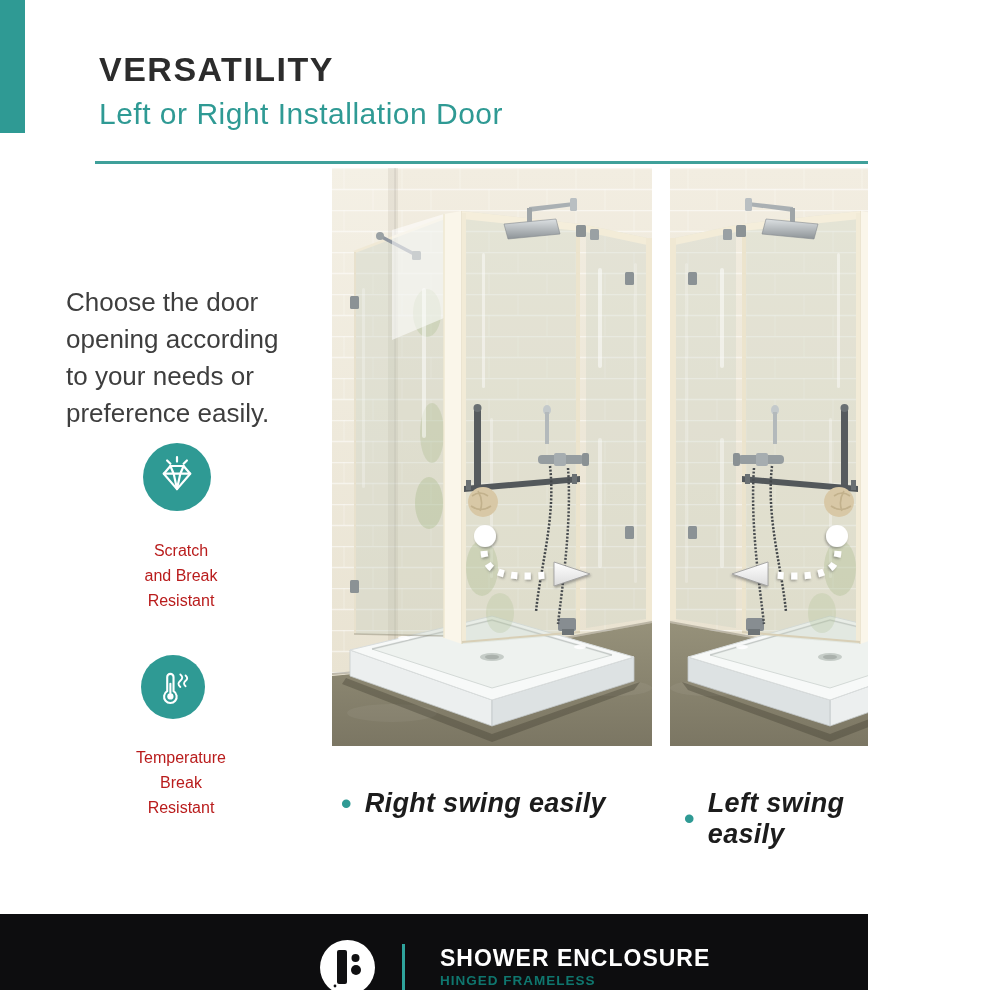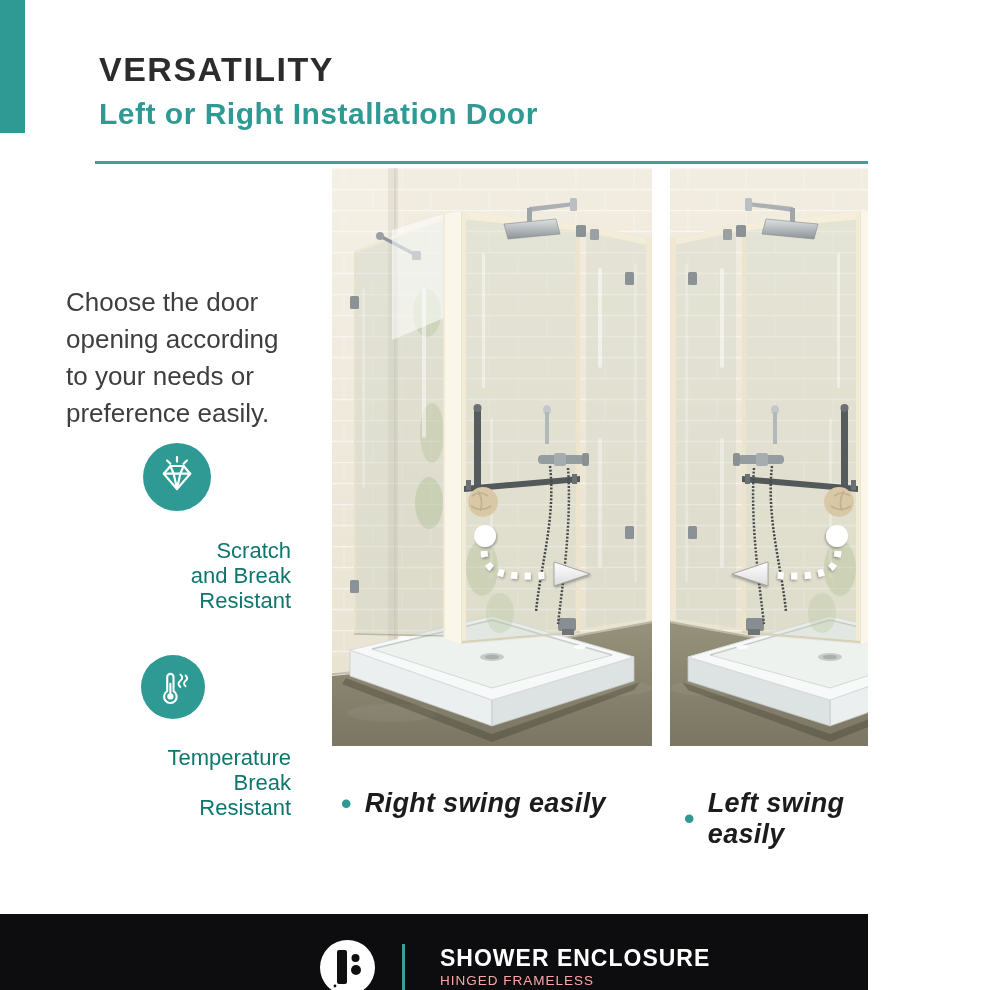--- a/index.html
+++ b/index.html
@@ -4,46 +4,46 @@
 <style>
   html,body{margin:0;padding:0;background:#ffffff;}
   .canvas{
     position:relative;width:868px;height:990px;background:#ffffff;overflow:hidden;
     font-family:"Liberation Sans", sans-serif;color:#2d2d2d;
   }
   .abs{position:absolute;}
   
   .accent-bar{left:0;top:0;width:25px;height:133px;background:#2f9a94;}
   .title{left:99px;top:50px;font-size:34px;font-weight:700;letter-spacing:1.5px;color:#2c2c2c;}
-  .subtitle{left:99px;top:97px;font-size:30px;font-weight:700;letter-spacing:.5px;color:#2f9a94;}
+  .subtitle{left:99px;top:97px;font-size:30px;font-weight:400;letter-spacing:.5px;color:#2f9a94;}
   .rule{left:95px;top:161px;width:895px;height:3px;background:#3fa09a;}
   
   .intro{left:66px;top:252px;width:260px;font-size:26px;line-height:37px;color:#3e3e3e;white-space:pre-line;margin-top:32px;}
   .feature-circle{border-radius:50%;background:#2f9a94;display:flex;align-items:center;justify-content:center;}
   .fc1{left:143px;top:443px;width:68px;height:68px;}
   .fc2{left:141px;top:655px;width:64px;height:64px;}
-  .feature-label{width:220px;text-align:right;font-size:22px;line-height:25px;color:#0f766e;white-space:pre-line;}
+  .feature-label{width:220px;text-align:center;font-size:16px;line-height:25px;color:#b91c1c;white-space:pre-line;}
   .fl1{left:71px;top:538px;}
   .fl2{left:71px;top:745px;}
   
   .panel{margin:0;padding:0;}
   .panel svg.photo{display:block;width:320px;height:578px;}
   .panel-left{left:332px;top:168px;}
   .panel-right{left:670px;top:168px;}
   .mirrored svg.photo{transform:scaleX(-1);}
   .caption{display:flex;align-items:center;font-size:27px;font-style:italic;font-weight:700;color:#1c1c1c;letter-spacing:.3px;}
   .cap-left{left:341px;top:788px;}
   .cap-right{left:684px;top:788px;}
   .caption .bullet{color:#2f9a94;font-style:normal;font-size:30px;margin-right:13px;line-height:1;}
   
   .footer{left:0;top:882px;width:990px;height:108px;background:#0d0d0f;margin-top:32px;}
   .logo{left:320px;top:908px;width:55px;height:55px;}
   .v-sep{left:402px;top:912px;width:3px;height:46px;background:#2fa39c;}
   .footer-title{left:440px;top:913px;font-size:23px;font-weight:800;letter-spacing:1px;color:#ffffff;}
-  .footer-subtitle{left:440px;top:941px;font-size:13.5px;font-weight:400;letter-spacing:1px;color:#fca5a5;}
+  .footer-subtitle{left:440px;top:941px;font-size:13.5px;font-weight:700;letter-spacing:1px;color:#0f766e;}
 </style>
 </head>
 <body>
 
 <svg width="0" height="0" style="position:absolute" aria-hidden="true">
   <defs>
     <linearGradient id="wallR" x1="0" y1="0" x2="0" y2="1">
       <stop offset="0" stop-color="#f2ede1"></stop>
         <stop offset="1" stop-color="#e7e0cd"></stop>
     </linearGradient>

